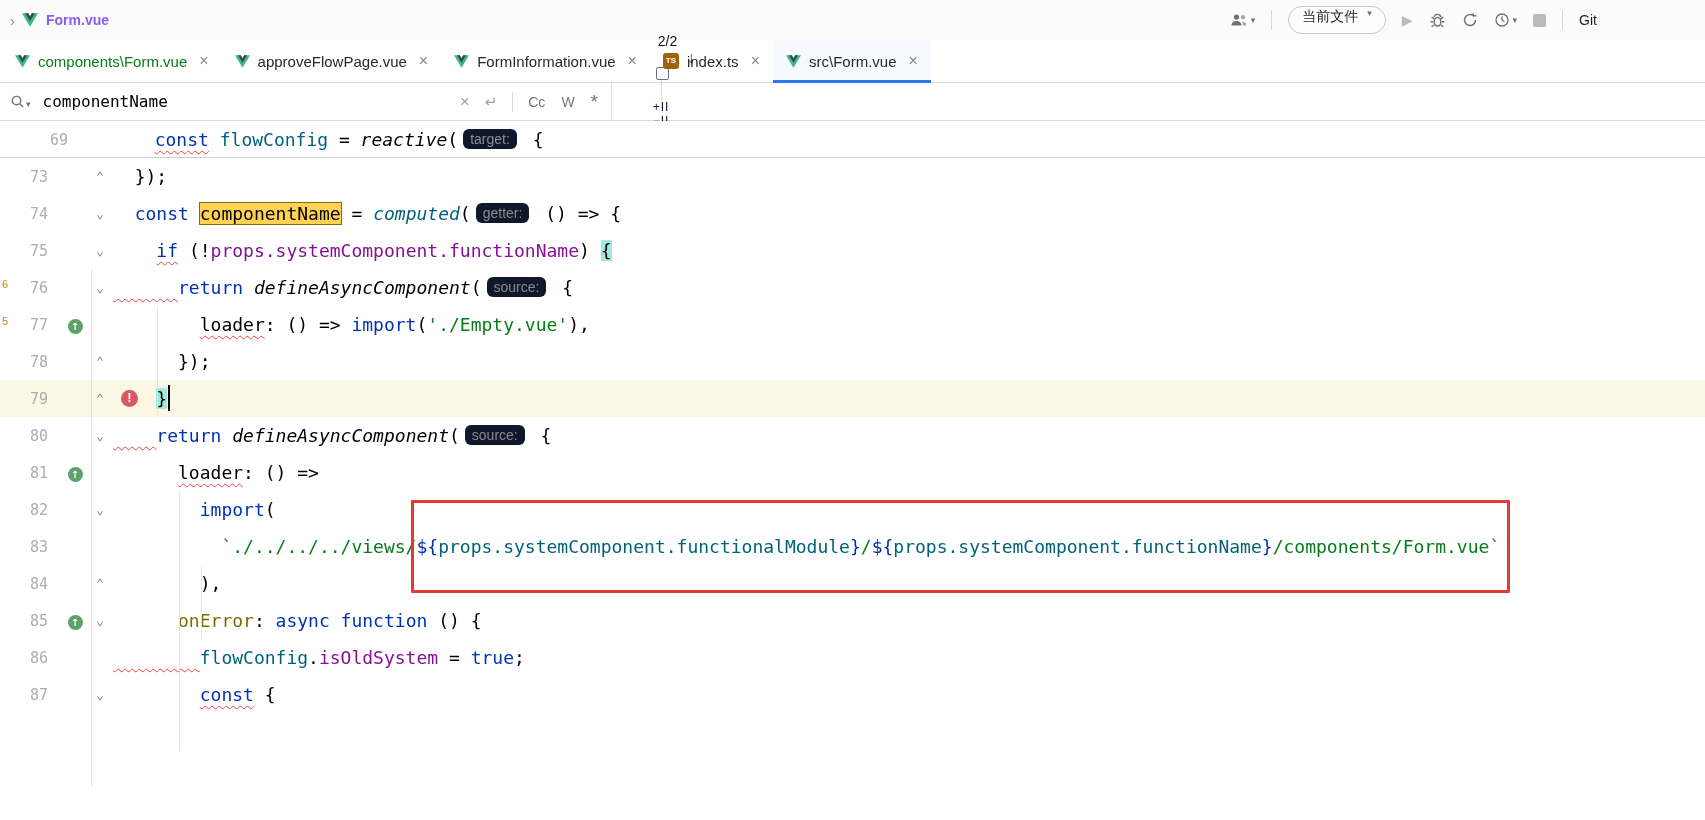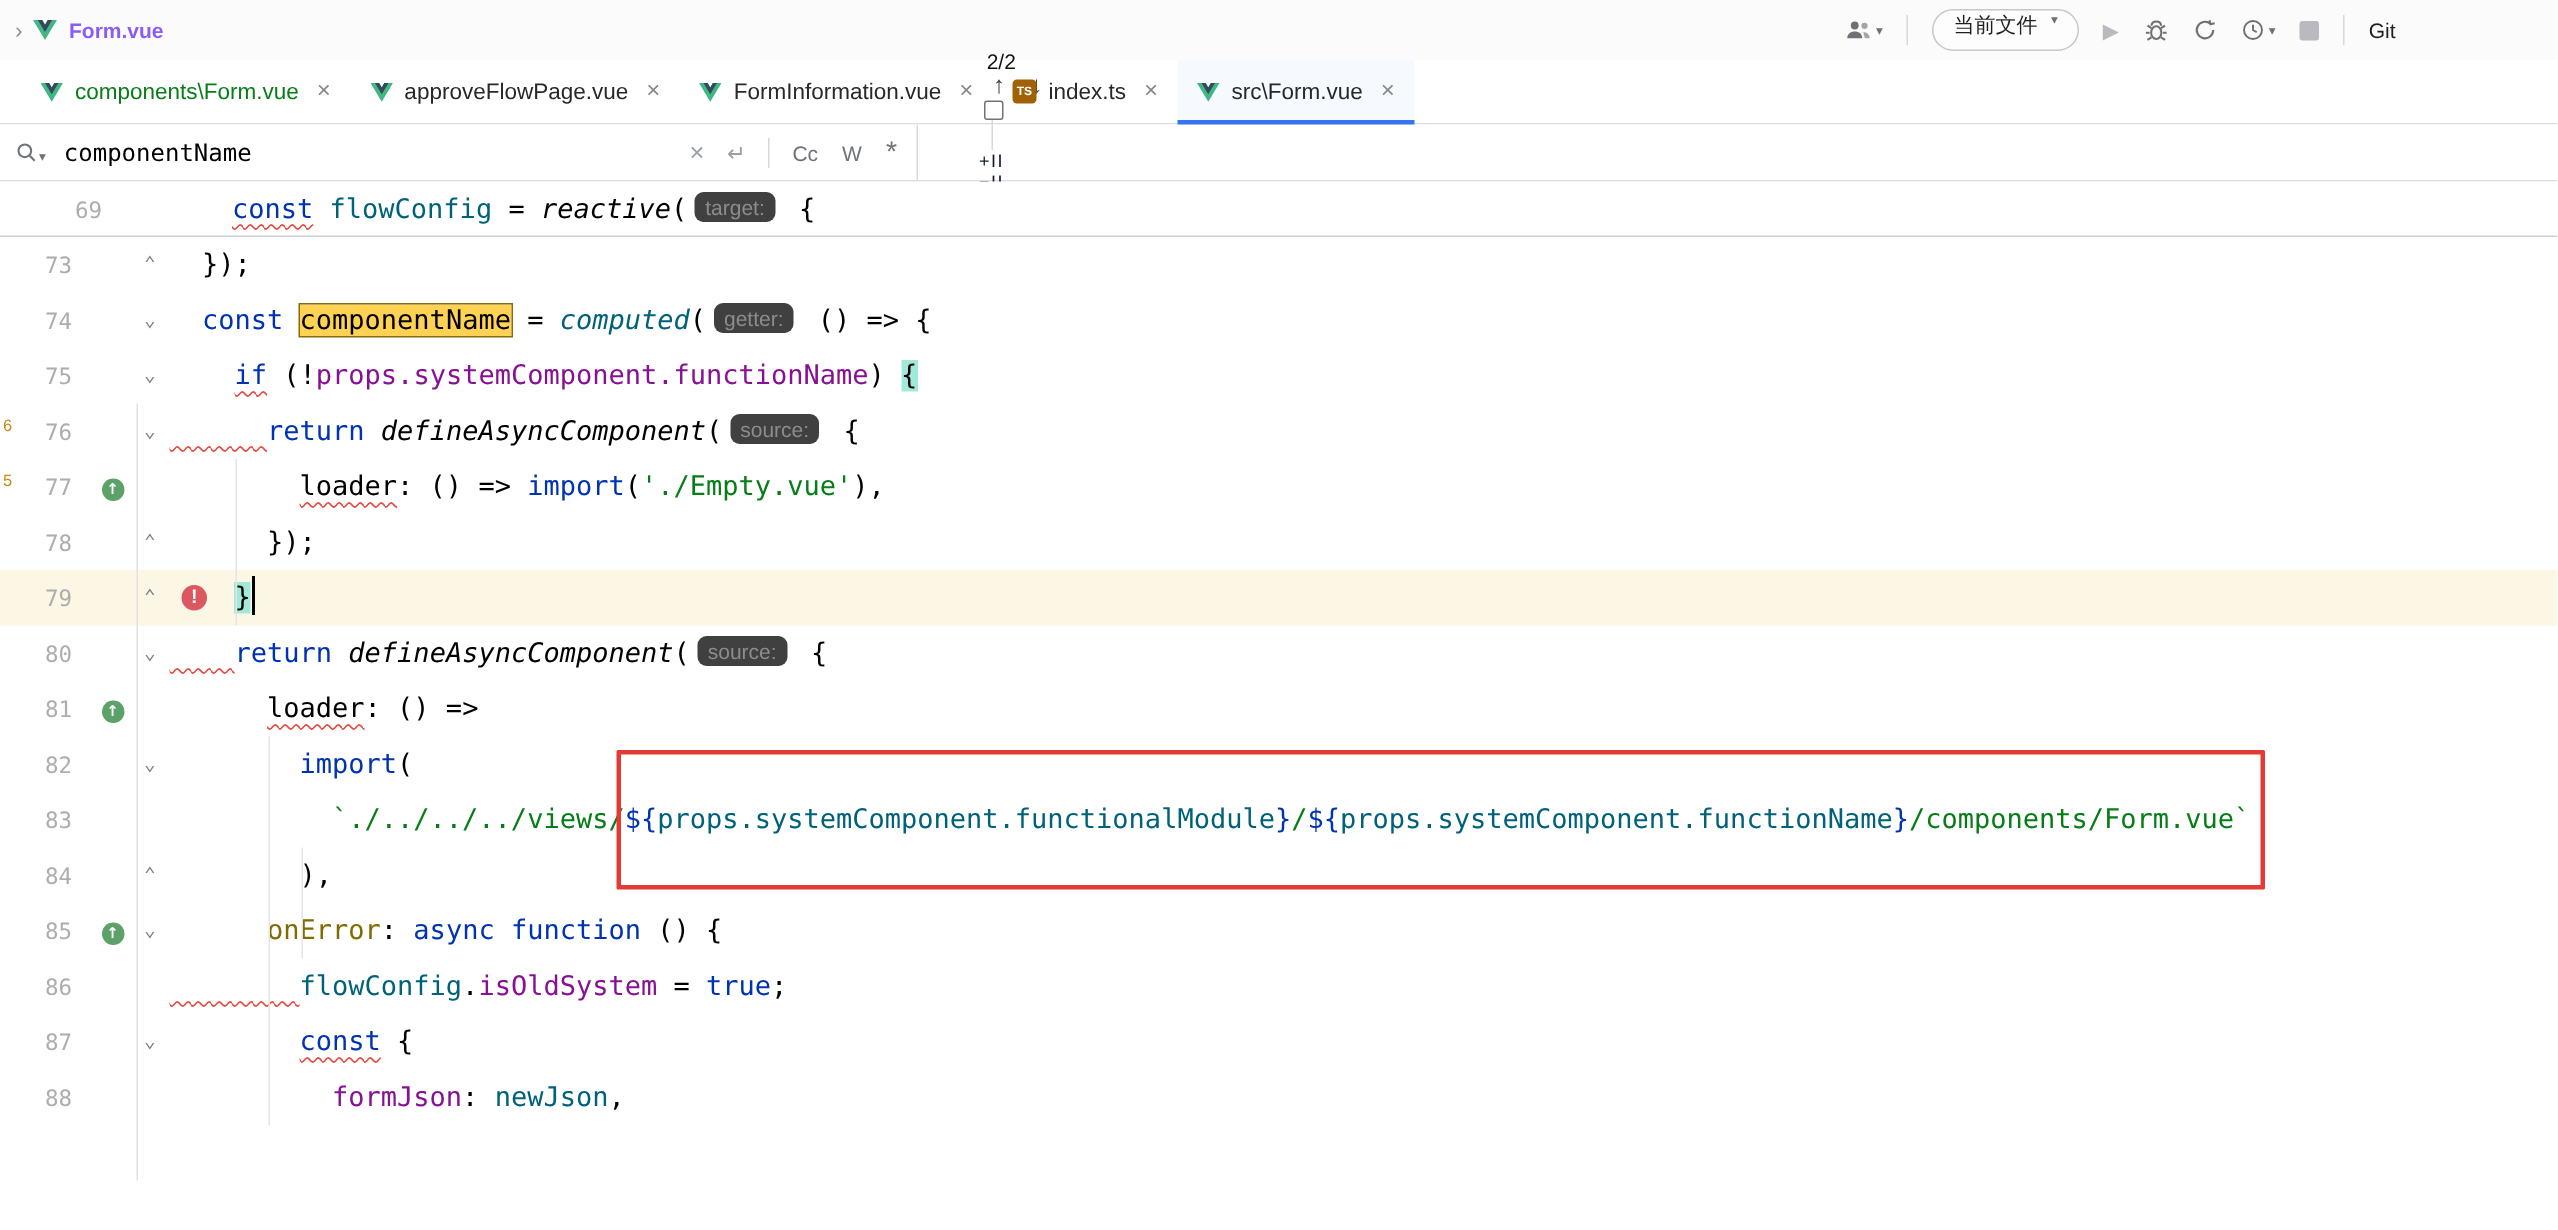--- a/index.html
+++ b/index.html
@@ -16,21 +16,21 @@
   .tb-right { margin-left:auto; display:flex; align-items:center; gap:16px; padding-right:108px; }
   .tb-sep { width:1px; height:20px; background:#D6D8DD; display:inline-block; }
   .tb-ic { display:flex; align-items:center; gap:3px; color:#6E7075; }
   .caret-down { font-size:9px; color:#6E7075; }
   .cfg-btn { display:flex; align-items:flex-start; gap:9px; border:1px solid #C6C8CF; border-radius:14px; height:28px; padding:1px 13px; font-size:14px; color:#1F2023; background:#FDFDFD; }
   .play { color:#B8BABF; font-size:14px; }
   .stop { width:13px; height:13px; background:#B8BABF; border-radius:2px; display:inline-block; }
   .git-label { font-size:14px; color:#1F2023; }
 
   
-  .tabsbar { height:43px; display:flex; align-items:stretch; background:#fff; border-bottom:1px solid #DADCE0; padding-left:14px; }
+  .tabsbar { height:43px; display:flex; align-items:stretch; background:#fff; border-bottom:1px solid #DADCE0; padding-left:2px; }
   .tab { display:flex; align-items:center; gap:8px; padding:0 13px; font-size:15px; color:#26282B; position:relative; white-space:nowrap; }
   .tab .x { color:#85898F; font-size:16px; margin-left:4px; line-height:1; }
   .tab.active { background:#F6F9FE; }
   .tab.active::after { content:""; position:absolute; left:0; right:0; bottom:-1px; height:3px; background:#3574F0; }
   .lbl-added { color:#067D17; }
   .ts-badge { width:16px; height:16px; background:#a16207; color:#fff; font:700 8px/16px "Liberation Sans",sans-serif; text-align:center; border-radius:3px; display:inline-block; }
 
   
   .searchbar { height:38px; display:flex; align-items:center; border-bottom:1px solid #DADCE0; background:#fff; }
   .s-left { width:612px; height:100%; display:flex; align-items:center; padding-left:10px; border-right:1px solid #DADCE0; }
@@ -76,21 +76,21 @@
   .intp { color:#0033B3; }
   .tag  { color:#8A3FA0; }
   .attr { color:#174AD4; }
   .attr2{ color:#00627A; }
   .olive{ color:#7F6C00; }
 
   .sq { text-decoration-line:underline; text-decoration-style:wavy; text-decoration-color:#E8453C;
         text-decoration-thickness:1.2px; text-underline-offset:4px; }
   .hl-search { background:#FFD254; outline:1.4px solid #876A0D; }
   .hl-brace  { background:#A3E9DA; }
-  .hint { background:#404040; color:#8C8C8C; border-radius:6px; padding:2px 7px;
+  .hint { background:#0f172a; color:#8C8C8C; border-radius:6px; padding:2px 7px;
           font:14px "Liberation Sans",sans-serif; margin:0 5px; display:inline-block; transform:translateY(-2px); }
   .caret { display:inline-block; width:2px; height:26px; background:#000; vertical-align:-6px; margin-left:1px; }
   .err-icon { position:absolute; left:8px; top:10px; width:17px; height:17px; border-radius:50%; background:#DB5860;
               color:#fff; font:700 13px/16px "Liberation Sans",sans-serif; text-align:center; z-index:2; }
   .red-box { display:inline-block; position:relative; }
   .red-box::after { content:""; position:absolute; left:-5px; top:-28px; right:-10px; bottom:-28px;
                     border:3px solid #E33A34; border-radius:1px; pointer-events:none; }
   .guide { position:absolute; width:1px; background:#E4E4E4; }
 </style>
 </head>
@@ -365,26 +365,18 @@
         <div class="code"><span class="sq">        </span><span class="fn">flowConfig</span><span class="pl">.</span><span class="field">isOldSystem</span><span class="pl"> = </span><span class="kw">true</span><span class="pl">;</span></div>
       </div>
       <div class="row">
         <div class="gutter">
           <span class="lnum">87</span>
           <span class="gicon"></span>
           <span class="fold">⌄</span>
         </div>
         <div class="code"><span>        </span><span class="kw sq">const</span><span class="pl"> {</span></div>
       </div>
-      <div class="row">
-        <div class="gutter">
-          <span class="lnum">88</span>
-          <span class="gicon"></span>
-          <span class="fold"></span>
-        </div>
-        <div class="code"><span>          </span><span class="field">formJson</span><span class="pl">: </span><span class="fn">newJson</span><span class="pl">,</span></div>
-      </div>
     </div>
   <div class="guide" style="left:91px; top:148px; height:518px; background:#DFDFDF;"></div>
   <div class="guide" style="left:157px; top:185px; height:111px;"></div>
   <div class="guide" style="left:179px; top:370px; height:259px;"></div>
   <div class="guide" style="left:201px; top:444px; height:74px;"></div>
 </div>
 
 </body></html>

